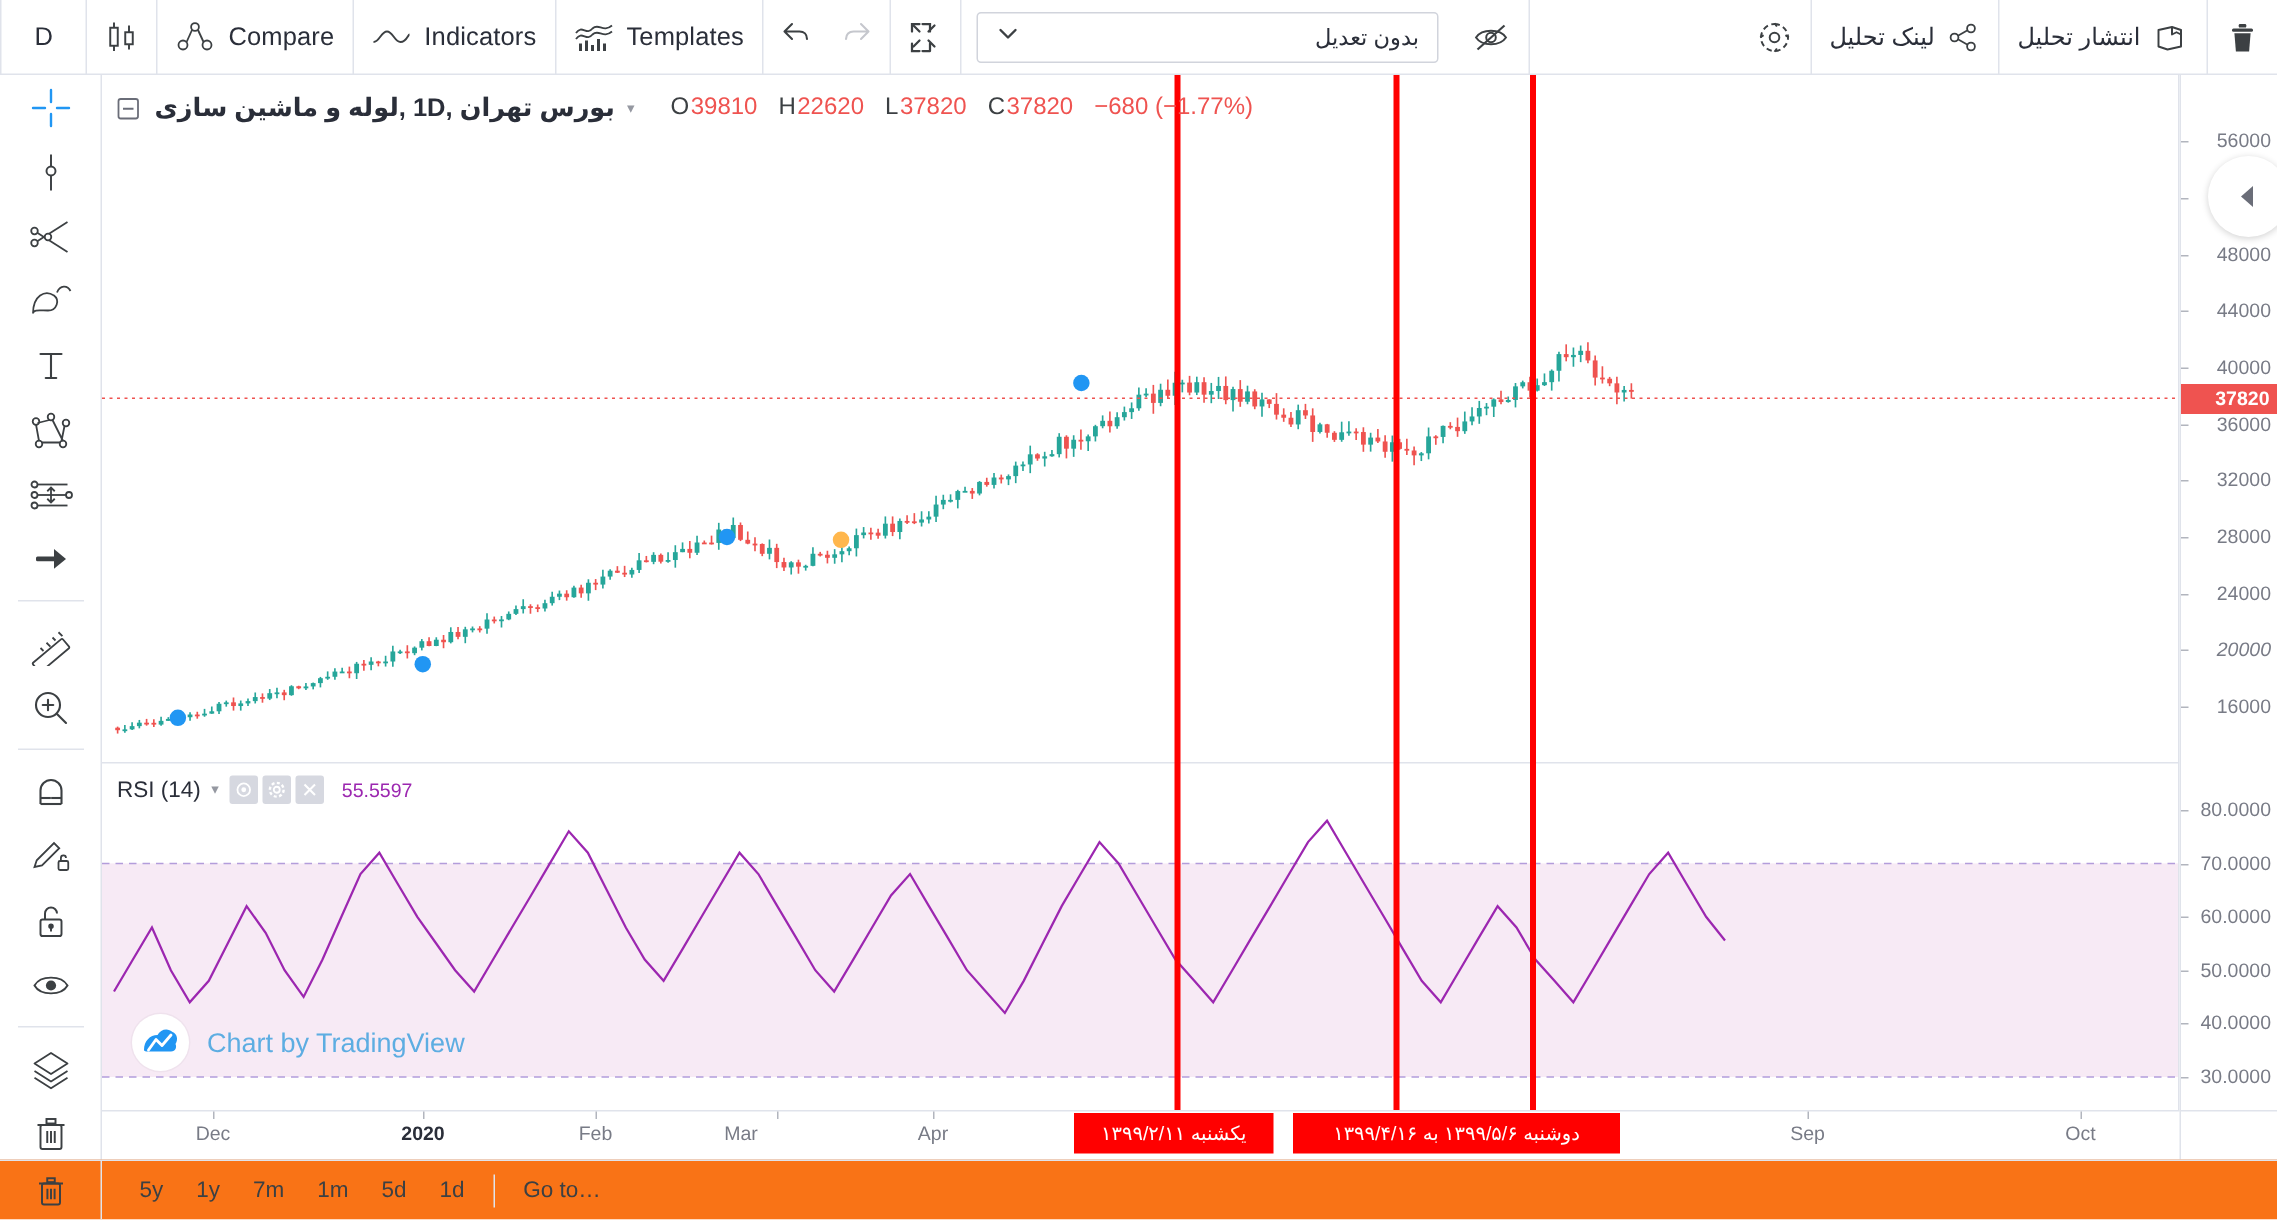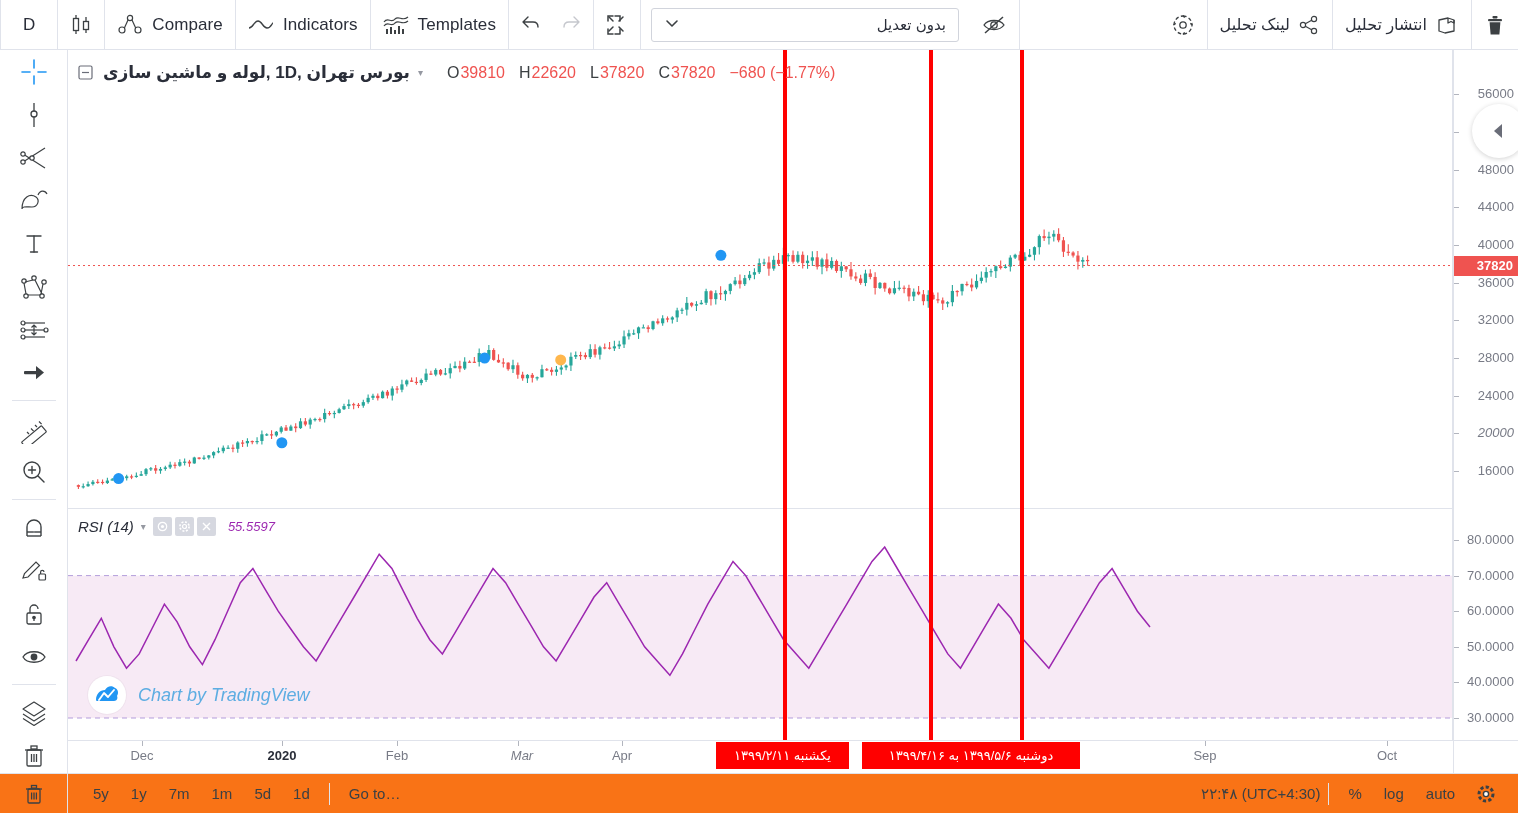--- a/index.html
+++ b/index.html
@@ -935,21 +935,21 @@
         <span class="ohlc-k">H</span>
         <span class="ohlc-v">22620</span>
         <span class="ohlc-k">L</span>
         <span class="ohlc-v">37820</span>
         <span class="ohlc-k">C</span>
         <span class="ohlc-v">37820</span>
         <span class="ohlc-chg">−680 (−1.77%)</span>
       </span>
     </div>
 
-    <div style="position:absolute;left:0;top:459px;width:1385px;height:231px;font-style:italic;">
+    <div style="position:absolute;left:0;top:459px;width:1385px;height:231px;">
       <svg id="rsi-svg" width="1385" height="231" viewBox="0 0 1385 231" style="position:absolute;left:0;top:0;">
           <rect x="0" width="1385" y="66.60000000000002" height="142.39999999999998" fill="#f7eaf5"></rect>
           <line x1="0" x2="1385" y1="66.60000000000002" y2="66.60000000000002" stroke="#b39ddb" stroke-width="1" stroke-dasharray="5 4"></line>
           <line x1="0" x2="1385" y1="209" y2="209" stroke="#b39ddb" stroke-width="1" stroke-dasharray="5 4"></line>
           <path d="M8.0 152.0 L20.6 130.7 L33.3 109.3 L45.9 137.8 L58.5 159.2 L71.2 144.9 L83.8 120.0 L96.4 95.1 L109.1 112.9 L121.7 137.8 L134.4 155.6 L147.0 130.7 L159.6 102.2 L172.3 73.7 L184.9 59.5 L197.5 80.8 L210.2 102.2 L222.8 120.0 L235.4 137.8 L248.1 152.0 L260.7 130.7 L273.3 109.3 L286.0 88.0 L298.6 66.6 L311.2 45.2 L323.9 59.5 L336.5 84.4 L349.2 109.3 L361.8 130.7 L374.4 144.9 L387.1 123.6 L399.7 102.2 L412.3 80.8 L425.0 59.5 L437.6 73.7 L450.2 95.1 L462.9 116.4 L475.5 137.8 L488.1 152.0 L500.8 130.7 L513.4 109.3 L526.0 88.0 L538.7 73.7 L551.3 95.1 L564.0 116.4 L576.6 137.8 L589.2 152.0 L601.9 166.3 L614.5 144.9 L627.1 120.0 L639.8 95.1 L652.4 73.7 L665.0 52.4 L677.7 66.6 L690.3 88.0 L702.9 109.3 L715.6 130.7 L728.2 144.9 L740.8 159.2 L753.5 137.8 L766.1 116.4 L778.8 95.1 L791.4 73.7 L804.0 52.4 L816.7 38.1 L829.3 59.5 L841.9 80.8 L854.6 102.2 L867.2 123.6 L879.8 144.9 L892.5 159.2 L905.1 137.8 L917.7 116.4 L930.4 95.1 L943.0 109.3 L955.6 130.7 L968.3 144.9 L980.9 159.2 L993.6 137.8 L1006.2 116.4 L1018.8 95.1 L1031.5 73.7 L1044.1 59.5 L1056.7 80.8 L1069.4 102.2 L1082.0 118.0 " fill="none" stroke="#9c27b0" stroke-width="1.5"></path>
         </svg>
       <div class="rsi-legend">
         <span class="rsi-name">RSI (14)</span>
         <span class="rsi-caret">▾</span>
         <span class="rsi-btn">
@@ -1039,21 +1039,21 @@
   </div>
 
   <div class="timeaxis">
     <div id="time-ticks">
         <div class="ta-tick" style="left: 74px;">Dec</div>
         <div class="ta-mark" style="left: 74px;"></div>
         <div class="ta-tick bold" style="left: 214px;">2020</div>
         <div class="ta-mark" style="left: 214px;"></div>
         <div class="ta-tick" style="left: 329px;">Feb</div>
         <div class="ta-mark" style="left: 329px;"></div>
-        <div class="ta-tick" style="left: 454px; font-style: italic;">Mar</div>
+        <div class="ta-tick" style="left: 426px;">Mar</div>
         <div class="ta-mark" style="left: 450px;"></div>
         <div class="ta-tick" style="left: 554px;">Apr</div>
         <div class="ta-mark" style="left: 554px;"></div>
         <div class="ta-tick" style="left: 1137px;">Sep</div>
         <div class="ta-mark" style="left: 1137px;"></div>
         <div class="ta-tick" style="left: 1319px;">Oct</div>
         <div class="ta-mark" style="left: 1319px;"></div>
       </div>
     <div id="time-red">
         <div class="ta-redlabel" style="left: 648px; width: 133px;">یکشنبه ۱۳۹۹/۲/۱۱</div>
@@ -1079,30 +1079,15 @@
         <span class="bb-item">5y</span>
         <span class="bb-item">1y</span>
         <span class="bb-item">7m</span>
         <span class="bb-item">1m</span>
         <span class="bb-item">5d</span>
         <span class="bb-item">1d</span>
       </div>
     <div class="bb-sep"></div>
     <div class="bb-item">Go to…</div>
     <div class="spacer"></div>
-    <div class="bb-right">
-      <span class="bb-time">۲۲:۴۸ (UTC+4:30)</span>
-      <span class="bb-sep"></span>
-      <span class="bb-item">%</span>
-      <span class="bb-item">log</span>
-      <span class="bb-item">auto</span>
-      <span class="bb-gear">
-        <svg width="20" height="20" viewBox="0 0 20 20">
-            <g fill="#3c4043">
-          <circle cx="10" cy="10" r="7" fill="none" stroke="#3c4043" stroke-width="3" stroke-dasharray="3.2 2.2"></circle>
-          <circle cx="10" cy="10" r="2.6" fill="#fff" stroke="#3c4043" stroke-width="1.4"></circle>
-        </g>
-          </svg>
-      </span>
-    </div>
   </div>
 
 </div>
 
 </body></html>

